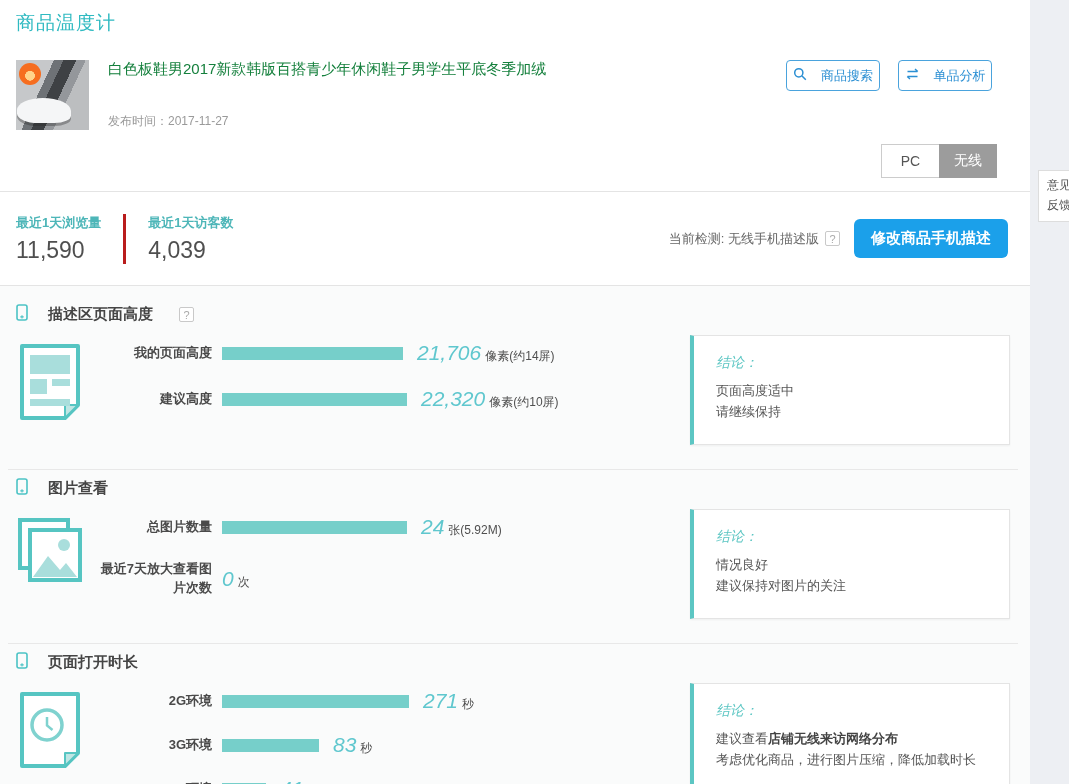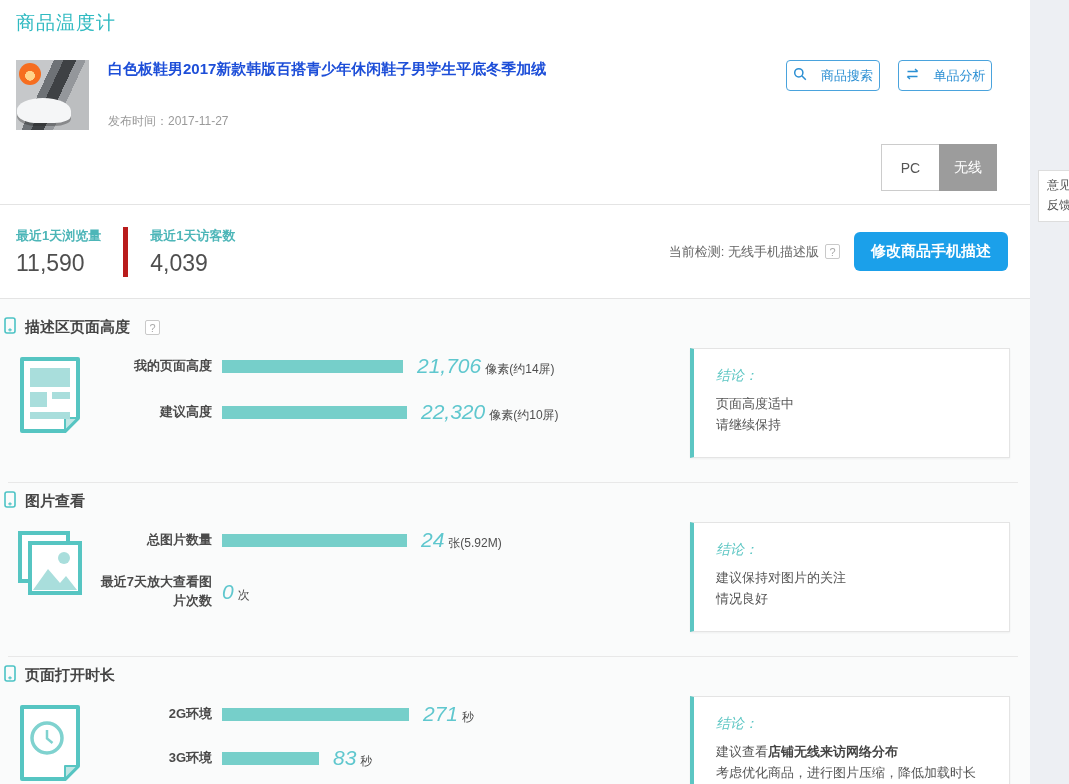--- a/index.html
+++ b/index.html
@@ -19,52 +19,52 @@
 
   
   .product { display:flex; margin:24px 16px 0 16px; }
   .thumb { width:73px; height:70px; position:relative; overflow:hidden; flex:0 0 auto;
       background:linear-gradient(115deg,#c6c8ca 0 36%,#6e7276 36% 45%,#3e4144 45% 57%,#94979b 57% 66%,#bcbec0 66% 100%); }
   .thumb .shoe { position:absolute; left:1px; bottom:7px; width:54px; height:25px; background:#f5f6f7;
       border-radius:55% 60% 35% 45%; box-shadow:0 3px 0 rgba(40,40,40,.35); }
   .thumb .badge { position:absolute; left:3px; top:3px; width:22px; height:22px; border-radius:50%;
       background:radial-gradient(circle at 50% 58%, #ffd28a 0 28%, #f66d1f 30% 100%); }
   .product-info { display:flex; flex-direction:column; justify-content:space-between; margin-left:19px; height:70px; flex:1; }
-  .product-link { color:#1d4ed8; font-size:15px; font-weight:bold; text-decoration:none; line-height:1.2; }
+  .product-link { color:#15803d; font-size:15px; font-weight:normal; text-decoration:none; line-height:1.2; }
   .publish { color:#9a9a9a; font-size:12px; }
   .product-actions { display:flex; gap:18px; align-items:flex-start; margin-right:22px; }
   .pbtn { display:flex; align-items:center; justify-content:center; gap:14px; width:94px; height:31px;
       background:#fff; border:1px solid #4aa3dd; border-radius:4px; color:#2b8fd3; font-size:13px; cursor:pointer; }
 
   
   .toggle-row { display:flex; justify-content:flex-end; margin:14px 33px 0 0; }
-  .toggle { display:flex; height:47px; }
+  .toggle { display:flex; height:34px; }
   .toggle .seg { width:58px; display:flex; align-items:center; justify-content:center; font-size:14px; cursor:pointer; }
   .toggle .seg.pc { background:#fff; border:1px solid #ccc; border-right:none; color:#555; }
   .toggle .seg.wl { background:#9c9c9c; color:#fff; }
 
   
   .stats { margin-top:13px; border-top:1px solid #e4e4e4; border-bottom:1px solid #e4e4e4;
       height:95px; display:flex; align-items:center; padding-left:16px; background:#fff; }
   .stat { padding-right:22px; }
-  .stat + .stat { border-left:5px solid #b91c1c; padding-left:22px; }
+  .stat + .stat { border-left:3px solid #b91c1c; padding-left:22px; }
   .stat .lbl { color:#4db6b8; font-size:13px; font-weight:bold; }
   .stat .val { color:#4f4f4f; font-size:23px; margin-top:5px; }
   .stats-right { margin-left:auto; display:flex; align-items:center; margin-right:22px; }
   .detect { color:#666; font-size:13px; }
   .help { display:inline-flex; align-items:center; justify-content:center; width:15px; height:15px;
       border:1px solid #c9c9c9; border-radius:2px; color:#aaa; font-size:11px; background:#fff;
       margin-left:6px; cursor:pointer; vertical-align:middle; }
   .edit-btn { margin-left:14px; background:#1ba0ea; color:#fff; border:none; border-radius:6px;
       font-size:15px; font-weight:bold; padding:10px 17px; cursor:pointer; }
 
   
   .sections { background:#fafbfb; padding-top:10px; min-height:525px; }
   .section { padding-top:8px; }
-  .sec-head { display:flex; align-items:center; gap:9px; padding-left:4px; margin-bottom:10px; }
+  .sec-head { display:flex; align-items:center; gap:20px; padding-left:16px; margin-bottom:10px; }
   .sec-title { color:#454545; font-size:15px; font-weight:bold; }
   .sec-body { display:flex; align-items:flex-start; }
   .illus { width:100px; flex:0 0 auto; display:flex; justify-content:center; padding-top:8px; }
   .rows { width:480px; flex:0 0 auto; display:flex; flex-direction:column; gap:21px; padding-top:6px; }
   .row { display:flex; align-items:center; }
   .row-label { width:112px; text-align:right; color:#4a4a4a; font-size:13px; font-weight:bold; line-height:1.45; flex:0 0 auto; }
   .bar { height:13px; background:#76cfca; margin-left:10px; flex:0 0 auto; }
   .row-val { display:flex; align-items:baseline; margin-left:14px; white-space:nowrap; }
   .row-val .num { color:#5fc7ce; font-size:21px; font-style:italic; }
   .row-val .unit { color:#4f4f4f; font-size:12px; margin-left:4px; }
@@ -235,22 +235,22 @@
             <div class="row">
               <div class="row-label">最近7天放大查看图片次数</div>
               <div class="row-val no-bar">
                 <span class="num">0</span>
                 <span class="unit">次</span>
               </div>
             </div>
           </div>
           <div class="conclusion c-pad-2">
             <div class="c-title">结论：</div>
+            <div class="c-line">情况良好</div>
             <div class="c-line">建议保持对图片的关注</div>
-            <div class="c-line">情况良好</div>
           </div>
         </div>
         <div class="divider"></div>
       </div>
 
       <div class="section sec-gap-c">
         <div class="sec-head">
           <span>
             <svg width="12" height="17" viewBox="0 0 12 17">
                 <rect x="1" y="1" width="10" height="15" rx="2" fill="none" stroke="#4cc3c5" stroke-width="1.6"></rect>

